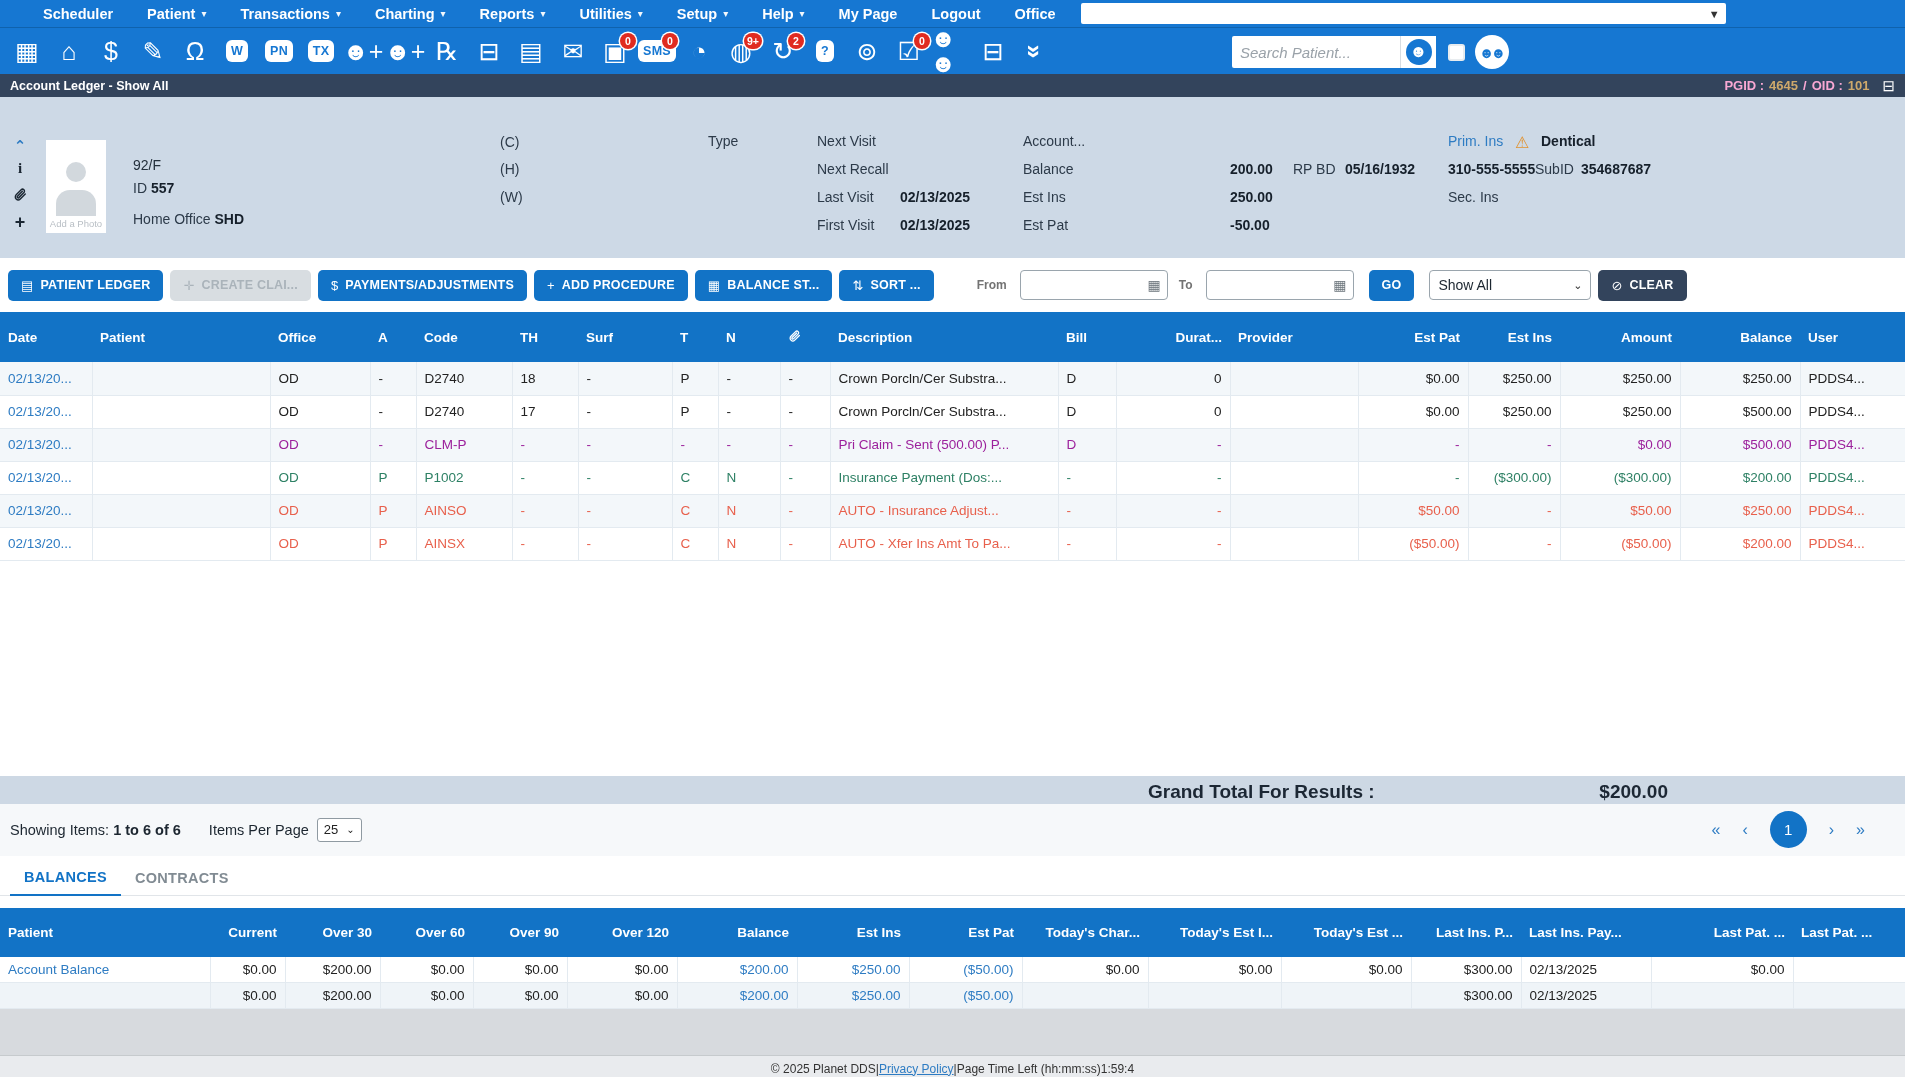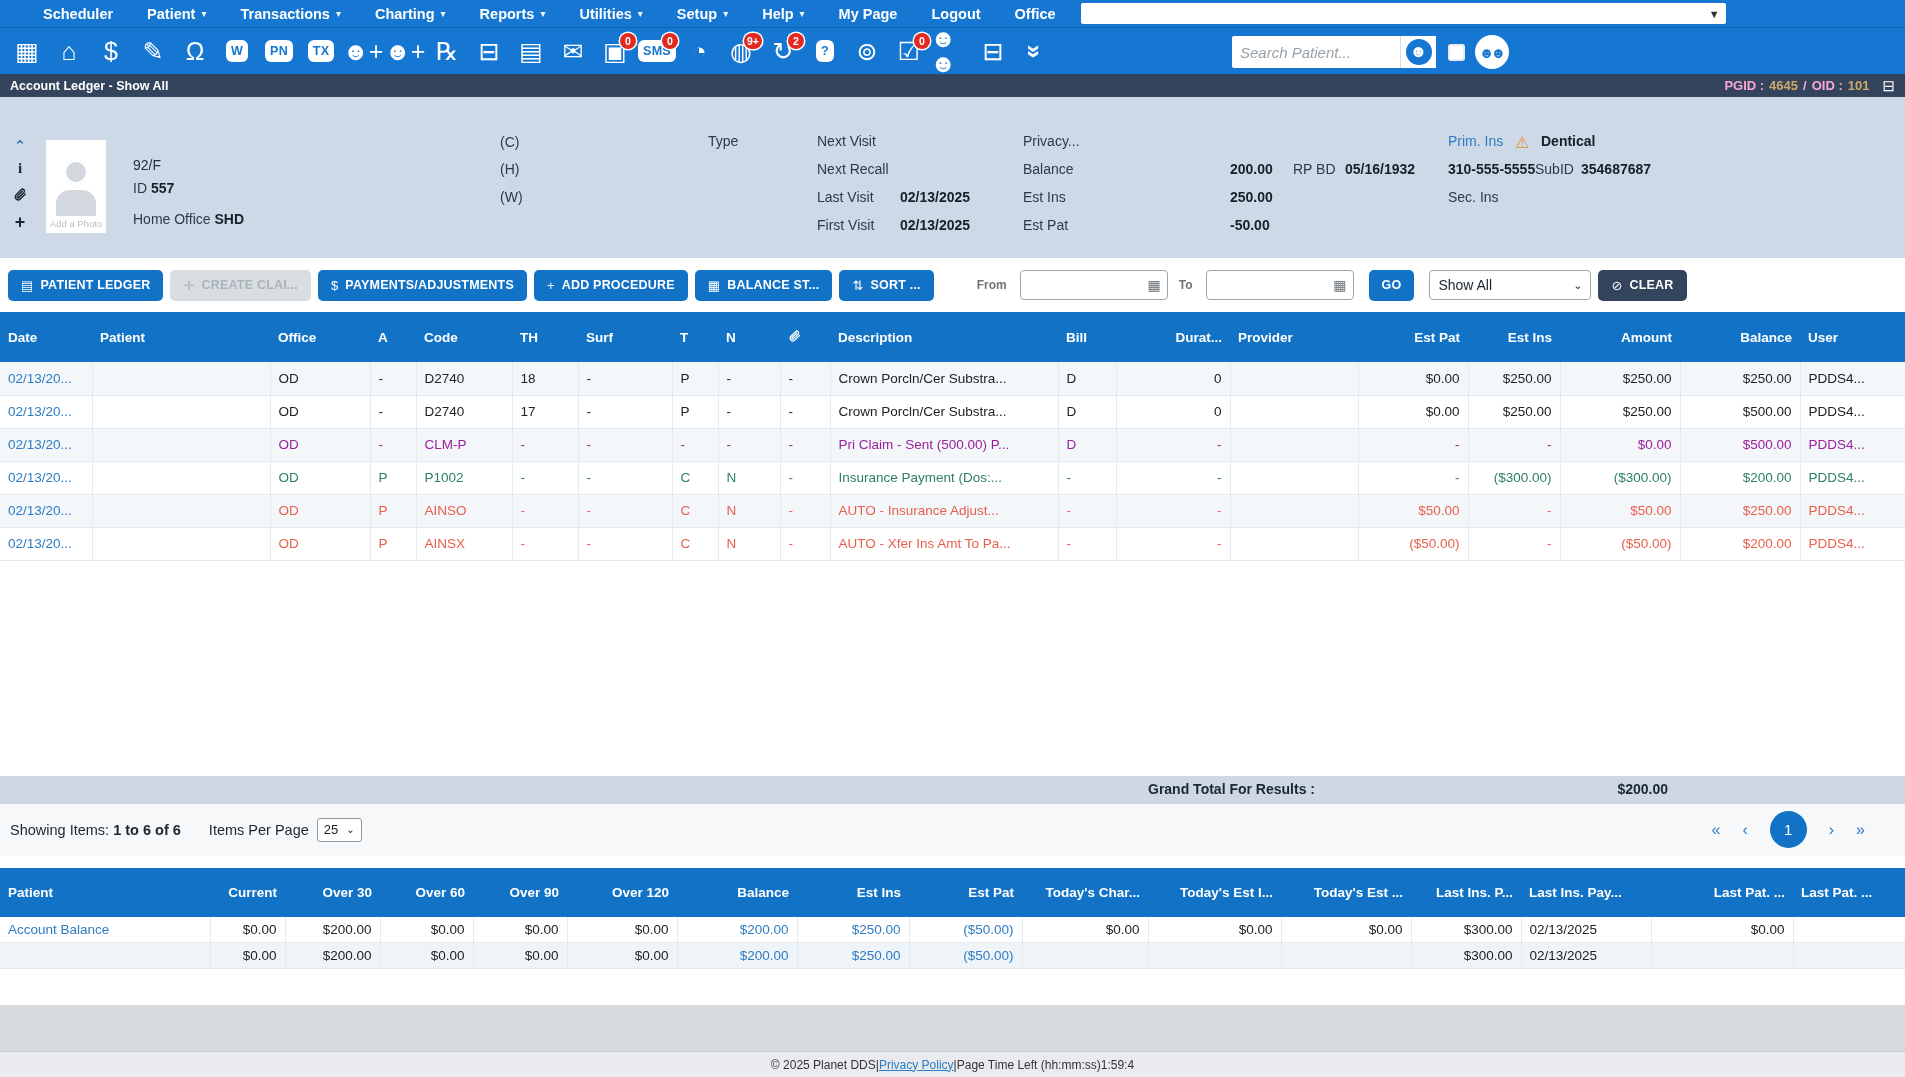--- a/index.html
+++ b/index.html
@@ -77,21 +77,21 @@
   table{border-collapse:collapse;width:100%;table-layout:fixed;}
   thead th{background:var(--blue-deep);color:#fff;font-size:13.5px;font-weight:700;text-align:left;padding:17px 8px;height:29px;white-space:nowrap;overflow:hidden;}
   tbody td{padding:6px 8px;height:33px;border-bottom:1px solid #e3eaf0;border-right:1px solid #e3eaf0;white-space:nowrap;overflow:hidden;font-size:13.5px;background-clip:padding-box;}
   .ledger tbody tr:nth-child(odd) td{background:#f3f7fa;}
   .ledger tbody td:first-child{color:var(--link);cursor:pointer;}
   .ledger tr.v-purple td:not(:first-child){color:var(--purple);}
   .ledger tr.v-green td:not(:first-child){color:var(--green);}
   .ledger tr.v-red td:not(:first-child){color:var(--red);}
   th.ta-r,td.ta-r{text-align:right;}
   .ledger-spacer{height:215px;background:#fff;}
-  .grand-total-bar{height:28px;background:#cdd8e4;position:relative;font-weight:700;color:#1c2734;font-size:14px;}
+  .grand-total-bar{height:28px;background:#cdd8e4;position:relative;font-weight:700;color:#1c2734;font-size:19px;}
   .grand-total-bar .gt-label{position:absolute;left:1148px;top:5px;}
   .grand-total-bar .gt-value{position:absolute;left:1520px;width:148px;text-align:right;top:5px;}
 
   
   .page-strip{height:52px;background:#f6f8fa;display:flex;align-items:center;padding:0 10px;flex:0 0 auto;}
   .showing{font-size:14.5px;color:#1c2630;}
   .showing b{font-weight:700;}
   .ipp-label{margin-left:28px;font-size:14.5px;color:#1c2630;}
   .ipp-select{height:24px;border:1px solid #8f9aa2;border-radius:3px;background:#fff;display:flex;align-items:center;gap:8px;padding:0 6px;margin-left:8px;cursor:pointer;}
   .ipp-select .caret{font-size:10px;}
@@ -313,21 +313,21 @@
 
     <span class="pp-abs pp-label" style="left:817px;top:36px;">Next Visit</span>
     <span class="pp-abs pp-val" style="left:900px;top:36px;"></span>
     <span class="pp-abs pp-label" style="left:817px;top:64px;">Next Recall</span>
     <span class="pp-abs pp-val" style="left:908px;top:64px;"></span>
     <span class="pp-abs pp-label" style="left:817px;top:92px;">Last Visit</span>
     <span class="pp-abs pp-val" style="left:900px;top:92px;">02/13/2025</span>
     <span class="pp-abs pp-label" style="left:817px;top:120px;">First Visit</span>
     <span class="pp-abs pp-val" style="left:900px;top:120px;">02/13/2025</span>
 
-    <span class="pp-abs pp-label" style="left:1023px;top:36px;">Privacy...</span>
+    <span class="pp-abs pp-label" style="left:1023px;top:36px;">Account...</span>
     <span class="pp-abs pp-label" style="left:1023px;top:64px;">Balance</span>
     <span class="pp-abs pp-val" style="left:1230px;top:64px;">200.00</span>
     <span class="pp-abs pp-label" style="left:1023px;top:92px;">Est Ins</span>
     <span class="pp-abs pp-val" style="left:1230px;top:92px;">250.00</span>
     <span class="pp-abs pp-label" style="left:1023px;top:120px;">Est Pat</span>
     <span class="pp-abs pp-val" style="left:1230px;top:120px;">-50.00</span>
 
     <span class="pp-abs pp-label" style="left:1293px;top:64px;">RP BD</span>
     <span class="pp-abs pp-val" style="left:1345px;top:64px;">05/16/1932</span>
 
@@ -584,20 +584,24 @@
     </div>
     <div class="pager">
       <span>«</span>
       <span>‹</span>
       <span class="page-circle">1</span>
       <span>›</span>
       <span>»</span>
     </div>
   </div>
 
+  <div class="tabs">
+    <div class="tab active">BALANCES</div>
+    <div class="tab inactive">CONTRACTS</div>
+  </div>
 
   <div class="balances-wrap">
     <table class="balances" id="balances-table">
         <colgroup>
           <col style="width: 210px;">
           <col style="width: 75px;">
           <col style="width: 95px;">
           <col style="width: 93px;">
           <col style="width: 94px;">
           <col style="width: 110px;">

